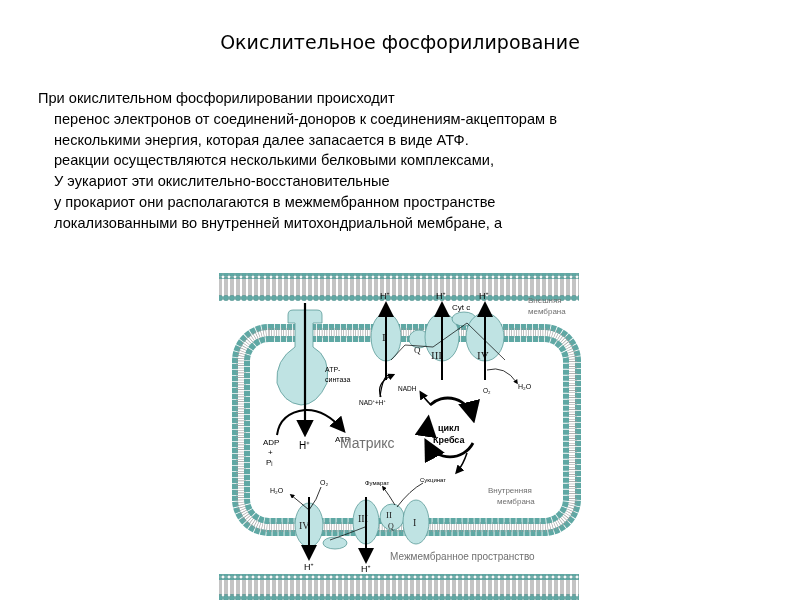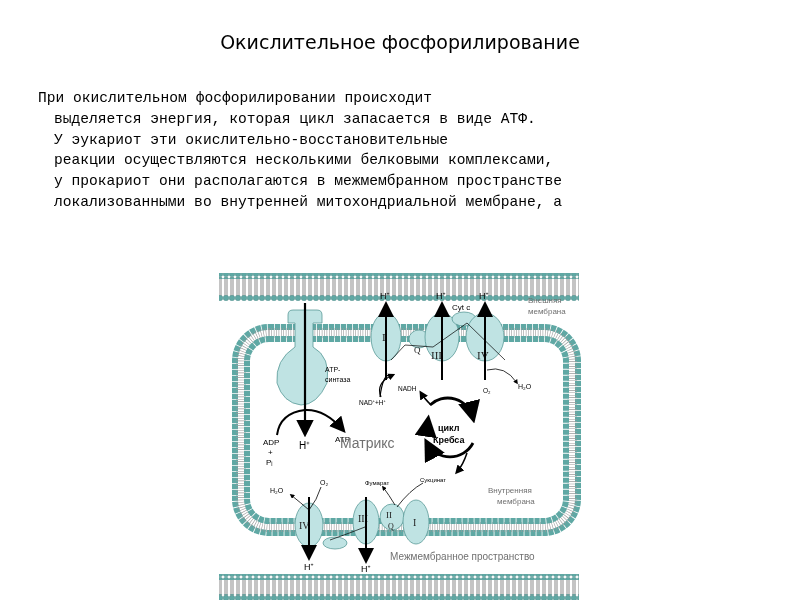--- a/index.html
+++ b/index.html
@@ -1,36 +1,37 @@
 <!DOCTYPE html>
 <html><head>
 <meta charset="utf-8">
 <style>
   html, body { margin: 0; padding: 0; background: #ffffff; }
   body { width: 800px; height: 600px; position: relative; overflow: hidden; font-family: "DejaVu Sans", sans-serif; color: #000; }
   .title { position: absolute; top: 31px; left: 0; width: 800px; text-align: center; font-size: 19px; font-family: "DejaVu Sans", sans-serif; }
-  .body-text { position: absolute; left: 38px; top: 88px; width: 740px; font-size: 14.6px; line-height: 20.8px; font-family: Liberation Mono, monospace; }
+  .body-text { position: absolute; left: 38px; top: 88px; width: 740px; font-size: 14.6px; line-height: 20.8px; font-family: Liberation Sans, sans-serif; }
   .body-text div { white-space: nowrap; }
   .indent { padding-left: 16px; }
   .diagram { position: absolute; left: 205px; top: 265px; width: 400px; height: 335px; }
   .diagram svg { display: block; }
   .lbl-gray { fill: #707070; font-family: "Liberation Sans", sans-serif; }
   .lbl { fill: #000; font-family: "Liberation Sans", sans-serif; }
   .roman { fill: #222; font-family: "Liberation Serif", serif; }
 </style>
 </head>
 <body>
 
 <div class="title">Окислительное фосфорилирование</div>
 
 <div class="body-text">
   <div>При окислительном фосфорилировании происходит</div>
-  <div class="indent">выделяется энергия, которая цикл запасается в виде АТФ.</div>
+  <div class="indent">перенос электронов от соединений-доноров к соединениям-акцепторам в</div>
+  <div class="indent">несколькими энергия, которая далее запасается в виде АТФ.</div>
+  <div class="indent">реакции осуществляются несколькими белковыми комплексами,</div>
   <div class="indent">У эукариот эти окислительно-восстановительные</div>
-  <div class="indent">реакции осуществляются несколькими белковыми комплексами,</div>
   <div class="indent">у прокариот они располагаются в межмембранном пространстве</div>
   <div class="indent">локализованными во внутренней митохондриальной мембране, а</div>
 </div>
 
 <div class="diagram">
 <svg width="400" height="335" viewBox="0 0 400 335" xmlns="http://www.w3.org/2000/svg">
   <defs>
     <pattern id="heads" x="0" y="0" width="6" height="6" patternUnits="userSpaceOnUse">
       <circle cx="3" cy="3" r="2.8" fill="#5fa8a4" stroke="#3f7f7c" stroke-width="0.4"></circle>
     </pattern>

